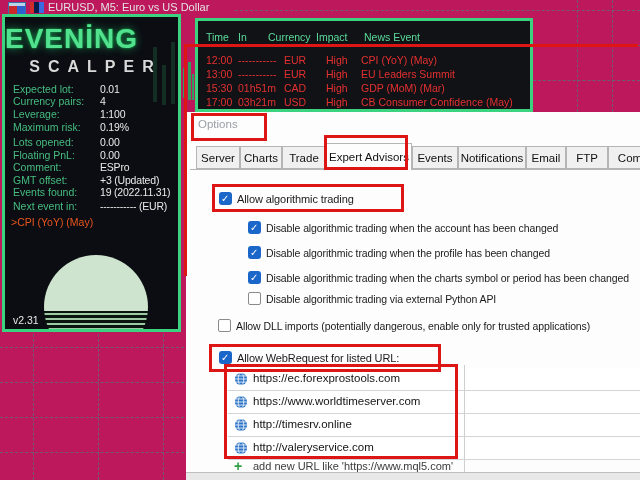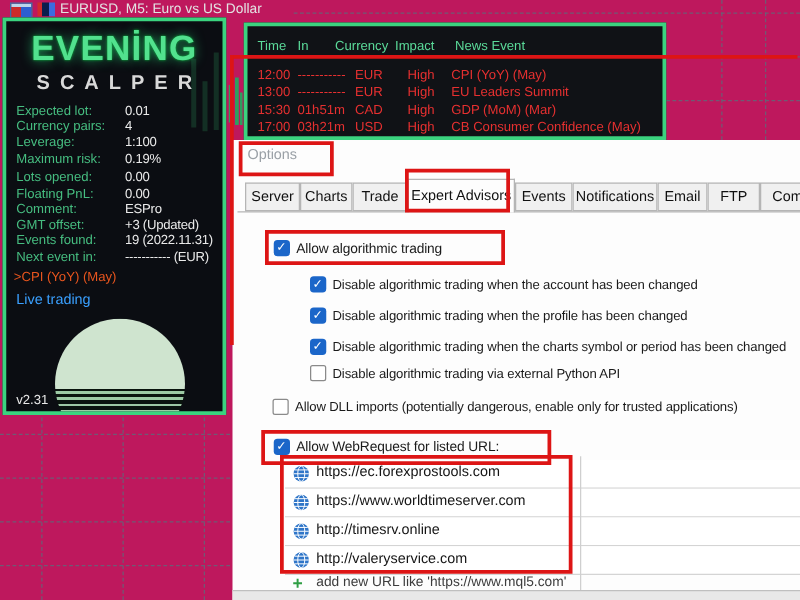--- a/index.html
+++ b/index.html
@@ -10,21 +10,21 @@
   .gv{position:absolute;width:0;border-left:1px dashed #5d6b7a;opacity:.8;}
   .candle{position:absolute;background:#2f9e5f;}
   
   #titlebar{position:absolute;left:0;top:0;width:640px;height:15px;color:#e3e3e3;font-size:11px;}
   #titletext{position:absolute;left:48px;top:1px;white-space:nowrap;}
   .wicon{position:absolute;top:2px;}
   
   #eapanel{position:absolute;left:2px;top:14px;width:179px;height:318px;background:#0b0d12;
            border:3px solid #3bd37f;box-sizing:border-box;overflow:hidden;}
   #eapanel .inner{position:absolute;left:0;top:0;width:173px;height:312px;}
-  .ea-title{position:absolute;left:0;top:6px;width:173px;text-align:center;color:#52e18e;
+  .ea-title{position:absolute;left:0;top:6px;width:173px;text-align:left;color:#52e18e;
             font-size:28px;font-weight:800;letter-spacing:1px;text-shadow:0 0 9px #1f9e5c,0 0 2px #0c3;}
   .ea-sub{position:absolute;left:0;top:41px;width:173px;text-align:center;color:#d9d9d9;
           font-size:16px;font-weight:700;letter-spacing:8px;text-indent:8px;}
   .ea-row{position:absolute;left:8px;width:163px;height:13px;font-size:10.5px;line-height:13px;white-space:nowrap;}
   .ea-l{color:#46bd80;}
   .ea-v{position:absolute;left:87px;color:#eaeaea;letter-spacing:-0.2px;}
   .ea-event{position:absolute;left:6px;width:165px;font-size:10.5px;line-height:13px;color:#e8551e;white-space:nowrap;}
   .ea-mode{position:absolute;left:8px;width:165px;font-size:11.5px;line-height:13px;color:#3aa0ff;}
   .ea-ver{position:absolute;left:8px;top:297px;color:#e8e8e8;font-size:10.5px;}
   #sun{position:absolute;left:39px;top:238px;width:104px;height:104px;border-radius:50%;
@@ -107,21 +107,20 @@
       <div class="ea-row" style="top:91px;"><span class="ea-l">Leverage:</span><span class="ea-v">1:100</span></div>
       <div class="ea-row" style="top:104px;"><span class="ea-l">Maximum risk:</span><span class="ea-v">0.19%</span></div>
       <div class="ea-row" style="top:119px;"><span class="ea-l">Lots opened:</span><span class="ea-v">0.00</span></div>
       <div class="ea-row" style="top:132px;"><span class="ea-l">Floating PnL:</span><span class="ea-v">0.00</span></div>
       <div class="ea-row" style="top:144px;"><span class="ea-l">Comment:</span><span class="ea-v">ESPro</span></div>
       <div class="ea-row" style="top:157px;"><span class="ea-l">GMT offset:</span><span class="ea-v">+3 (Updated)</span></div>
       <div class="ea-row" style="top:169px;"><span class="ea-l">Events found:</span><span class="ea-v">19 (2022.11.31)</span></div>
       <div class="ea-row" style="top:183px;"><span class="ea-l">Next event in:</span><span class="ea-v">----------- (EUR)</span></div>
 
       <div class="ea-event" style="top:199px;">&gt;CPI (YoY) (May)</div>
-      <div class="ea-mode" style="top:217px;">Live trading</div>
       <div id="sun"></div>
       <div class="ea-ver">v2.31</div>
     </div>
   </div>
 
   <div id="newsbox">
     <span class="nh" style="left:8px;">Time</span>
     <span class="nh" style="left:40px;">In</span>
     <span class="nh" style="left:70px;">Currency</span>
     <span class="nh" style="left:118px;">Impact</span>

